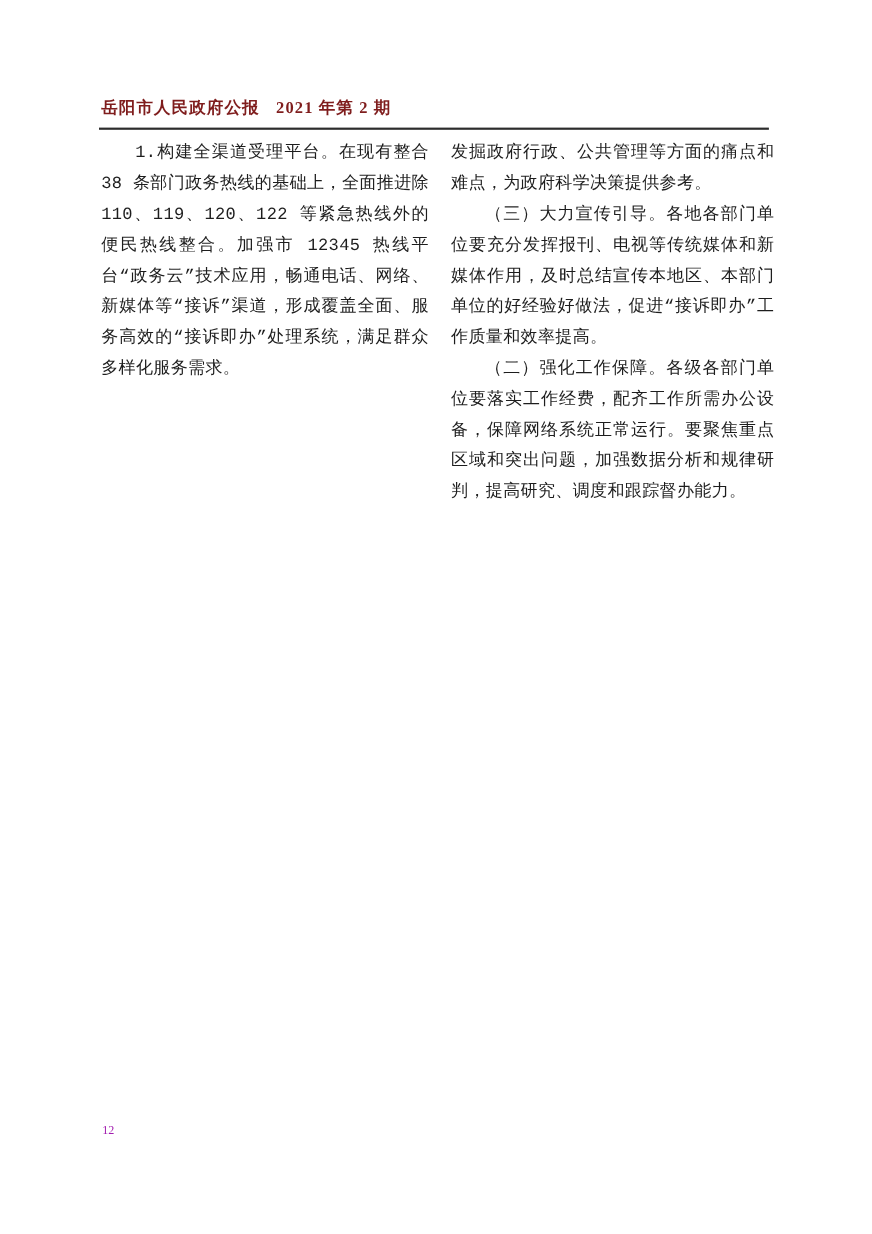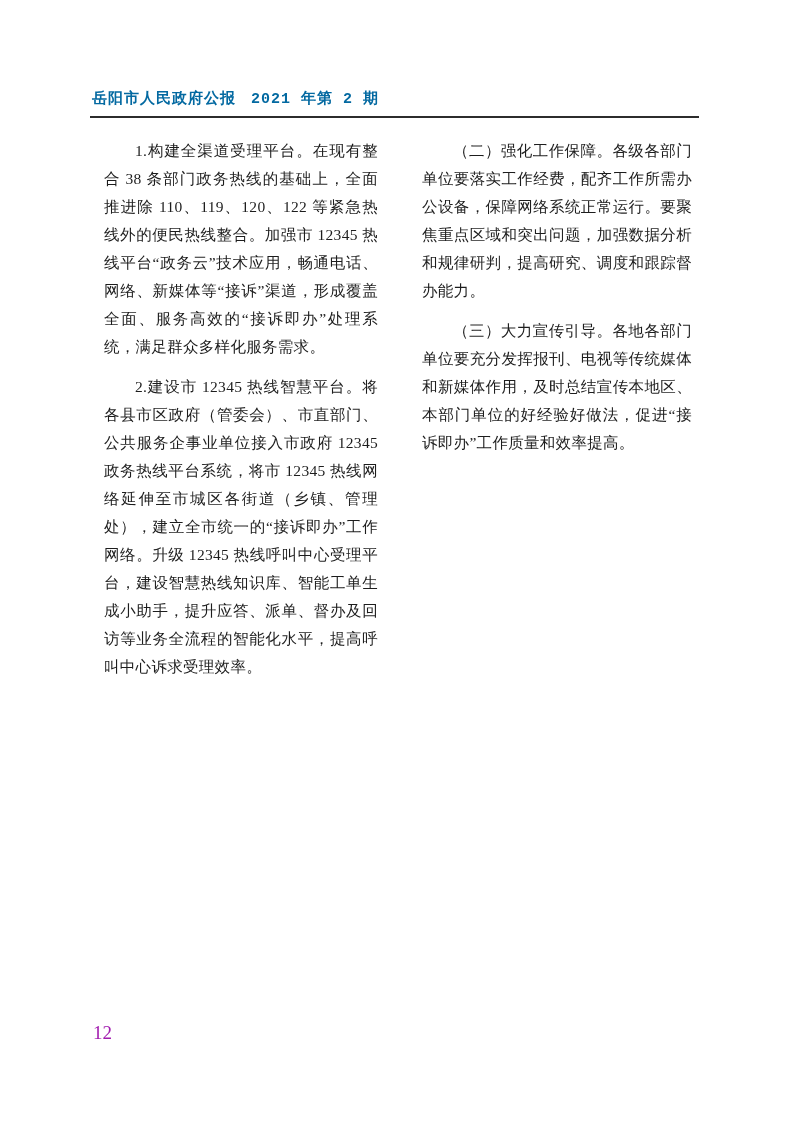--- a/index.html
+++ b/index.html
@@ -14,25 +14,25 @@
     margin: 0 auto;
     background: #ffffff;
     font-family: "Liberation Serif", "DejaVu Serif", serif;
     color: #1d1d1d;
     overflow: hidden;
   }
   .header {
     position: absolute;
     left: 92px;
     top: 89px;
-    font-family: Liberation Mono, monospace;
+    font-family: Liberation Serif, serif;
     font-size: 15px;
     font-weight: 600;
     letter-spacing: 1px;
-    color: #0369a1;
+    color: #7f1d1d;
     white-space: nowrap;
   }
   .header .issue {
     margin-left: 15px;
   }
   .rule {
     position: absolute;
     left: 90px;
     top: 116px;
     width: 609px;
@@ -43,52 +43,53 @@
     position: absolute;
     top: 125px;
     font-size: 15.5px;
     line-height: 28px;
     text-align: justify;
     letter-spacing: 0.3px;
   }
   .col-left  { left: 92px;  width: 298px; }
   .col-right { left: 410px; width: 294px; }
   .column p {
-    margin: 12px;
+    margin: 0;
     padding: 0;
     text-indent: 2em;
+    font-family: Liberation Mono, monospace;
   }
   .column p.no-indent {
     text-indent: 0;
   }
   .page-number {
     position: absolute;
     left: 93px;
     top: 1022px;
-    font-size: 19px;
+    font-size: 11px;
     color: #a21caf;
     text-align: center;
   }
 </style>
 </head>
 <body>
 
 <div class="page">
 
   <div class="header">
     <span>岳阳市人民政府公报</span><span class="issue">2021 年第 2 期</span>
   </div>
 
   <div class="rule"></div>
 
   <div class="column col-left">
     <p>1.构建全渠道受理平台。在现有整合 38 条部门政务热线的基础上，全面推进除 110、119、120、122 等紧急热线外的便民热线整合。加强市 12345 热线平台“政务云”技术应用，畅通电话、网络、新媒体等“接诉”渠道，形成覆盖全面、服务高效的“接诉即办”处理系统，满足群众多样化服务需求。</p>
-    <p>2.建设市 12345 热线智慧平台。将各县市区政府（管委会）、市直部门、公共服务企事业单位接入市政府 12345 政务热线平台系统，将市 12345 热线网络延伸至市城区各街道（乡镇、管理处），建立全市统一的“接诉即办”工作网络。升级 12345 热线呼叫中心受理平台，建设智慧热线知识库、智能工单生成小助手，提升应答、派单、督办及回访等业务全流程的智能化水平，提高呼叫中心诉求受理效率。</p>
   </div>
 
   <div class="column col-right">
+    <p class="no-indent">发掘政府行政、公共管理等方面的痛点和难点，为政府科学决策提供参考。</p>
+    <p>（三）大力宣传引导。各地各部门单位要充分发挥报刊、电视等传统媒体和新媒体作用，及时总结宣传本地区、本部门单位的好经验好做法，促进“接诉即办”工作质量和效率提高。</p>
     <p>（二）强化工作保障。各级各部门单位要落实工作经费，配齐工作所需办公设备，保障网络系统正常运行。要聚焦重点区域和突出问题，加强数据分析和规律研判，提高研究、调度和跟踪督办能力。</p>
-    <p>（三）大力宣传引导。各地各部门单位要充分发挥报刊、电视等传统媒体和新媒体作用，及时总结宣传本地区、本部门单位的好经验好做法，促进“接诉即办”工作质量和效率提高。</p>
   </div>
 
   <div class="page-number">12</div>
 
 </div>
 
 </body></html>

